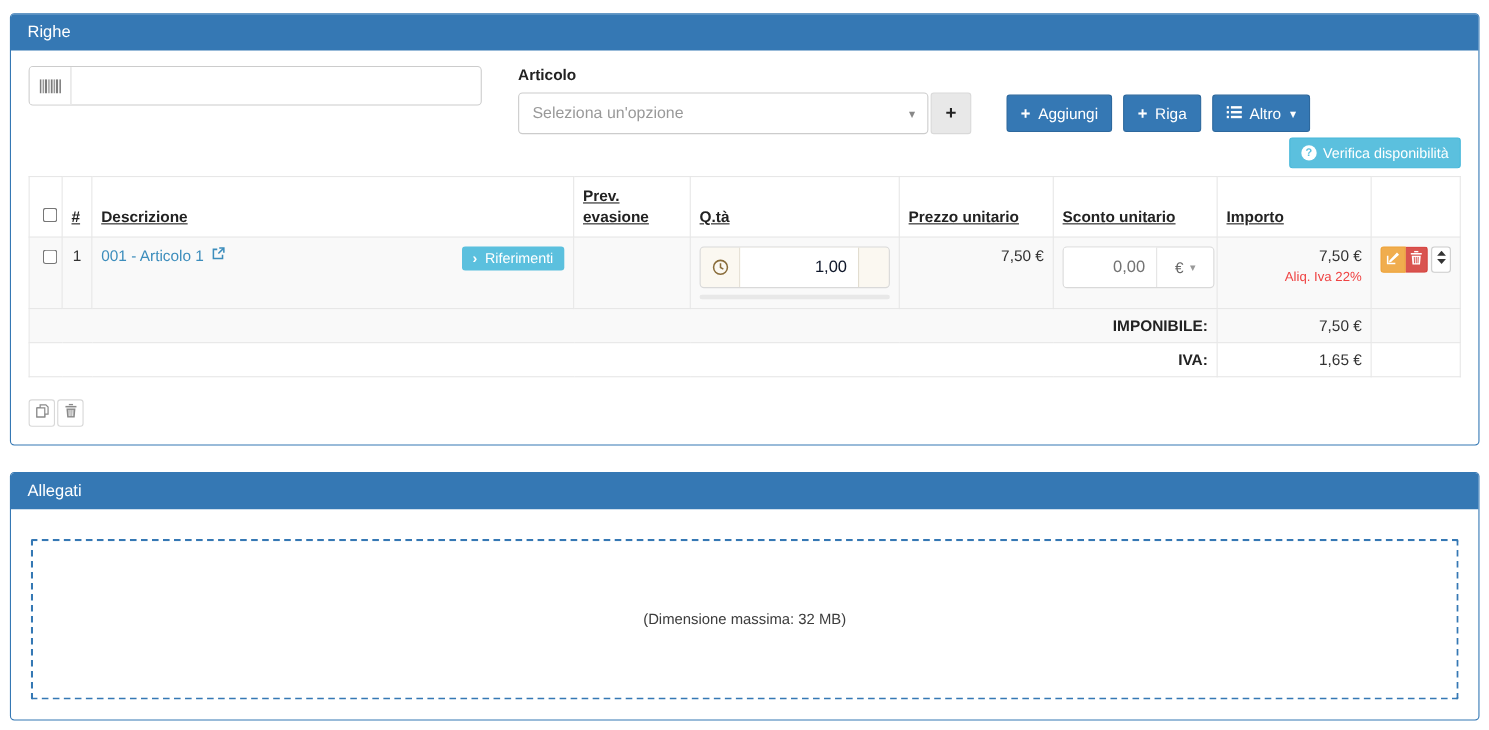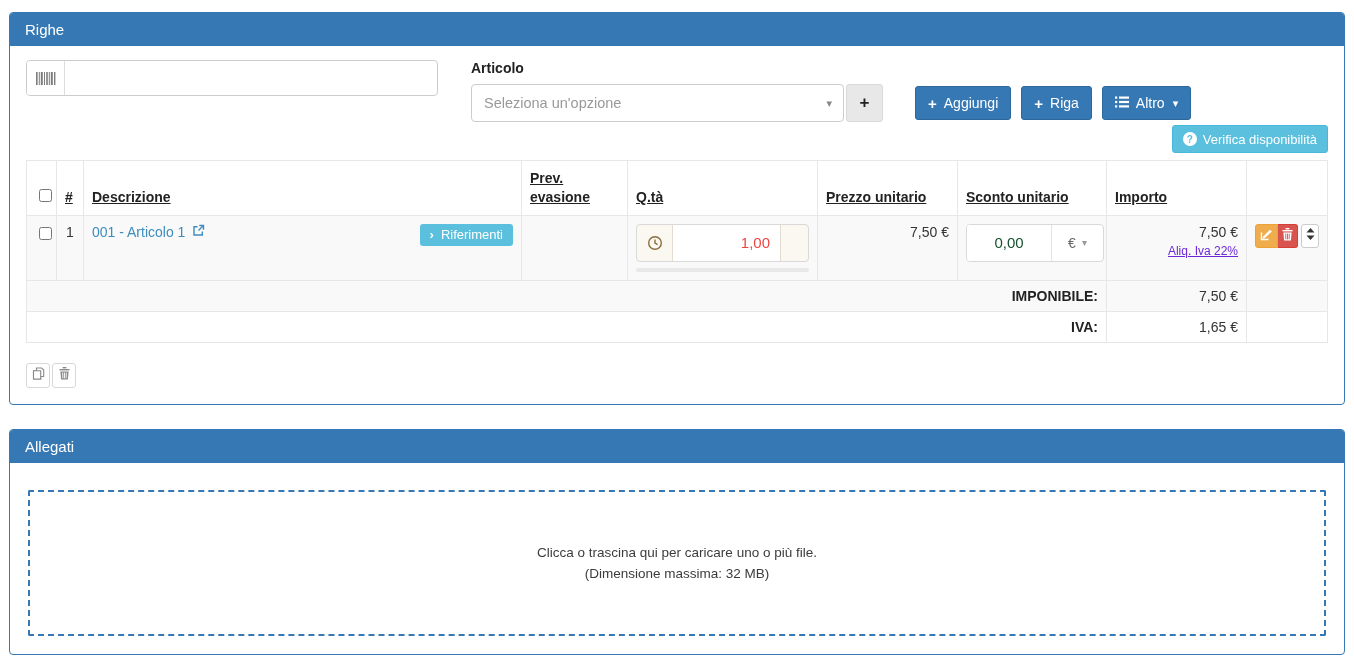--- a/index.html
+++ b/index.html
@@ -88,41 +88,41 @@
   }
   .badge-info .chev { font-weight:bold; font-size:13px; }
   td.qta-cell { padding:5px 8px; }
   .qta-group {
     display:flex; align-items:stretch; border:1px solid #d9d9d9; border-radius:4px;
     height:38px; overflow:hidden; background:#fbf8f1;
   }
   .qta-addon-l { width:36px; display:flex; align-items:center; justify-content:center; border-right:1px solid #e2ddd0; flex:none; }
   .qta-input {
     border:none; outline:none; flex:1; min-width:0; background:#fff; text-align:right;
-    padding:0 10px; font:inherit; font-size:15px; color:#ef4444;
+    padding:0 10px; font:inherit; font-size:15px; color:#0f172a;
   }
   .qta-addon-r { width:28px; border-left:1px solid #e2ddd0; flex:none; }
   .progress { height:4px; background:#e8e8e8; border-radius:3px; margin-top:6px; }
   td.prezzo-cell { padding-top:11px; font-size:14px; }
   td.sconto-cell { padding:6px 4px; }
   .sconto-group {
     display:flex; align-items:stretch; border:1px solid #d9d9d9; border-radius:4px;
     height:38px; overflow:hidden; background:#fff; width:138px; margin:0 auto;
   }
   .sconto-input {
-    border:none; outline:none; flex:1; min-width:0; text-align:center; padding:0 10px;
-    font:inherit; font-size:15px; color:#14532d;
+    border:none; outline:none; flex:1; min-width:0; text-align:right; padding:0 10px;
+    font:inherit; font-size:15px; color:#737373;
   }
   .sconto-addon {
     width:52px; border-left:1px solid #e4e4e4; display:flex; align-items:center;
     justify-content:center; gap:6px; color:#666; font-size:14px; cursor:pointer; flex:none;
   }
   .sconto-addon .caret { color:#999; font-size:10px; }
   td.importo-cell { padding-top:10px; }
-  .imp-iva { font-size:12px; color:#6d28d9; margin-top:4px;text-decoration:underline; }
+  .imp-iva { font-size:12px; color:#ef4444; margin-top:4px; }
   td.act-cell { padding:7px 4px; }
   .act-row { display:flex; justify-content:center; align-items:flex-start; }
   .btn-warn, .btn-danger, .btn-sort {
     height:24px; display:flex; align-items:center; justify-content:center;
     cursor:pointer; padding:0; font-family:inherit;
   }
   .btn-warn { width:26px; background:#f0ad4e; border:1px solid #eea236; border-radius:3px 0 0 3px; }
   .btn-danger { width:24px; background:#d9534f; border:1px solid #d43f3a; border-left:none; border-radius:0 3px 3px 0; }
   .btn-sort { width:20px; background:#fff; border:1px solid #ccc; border-radius:3px; margin-left:3px; }
   tr.total-row td { padding:7px 8px; font-size:14px; }
@@ -372,17 +372,16 @@
       </button>
     </div>
 
   </div>
 </div>
 
 <div class="panel panel-allegati">
   <div class="panel-header">Allegati</div>
   <div class="panel-body">
     <div class="dropzone">
-      <div>Clicca o trascina qui per caricare uno o più file.</div>
       <div>(Dimensione massima: 32 MB)</div>
     </div>
   </div>
 </div>
 
 </body></html>

